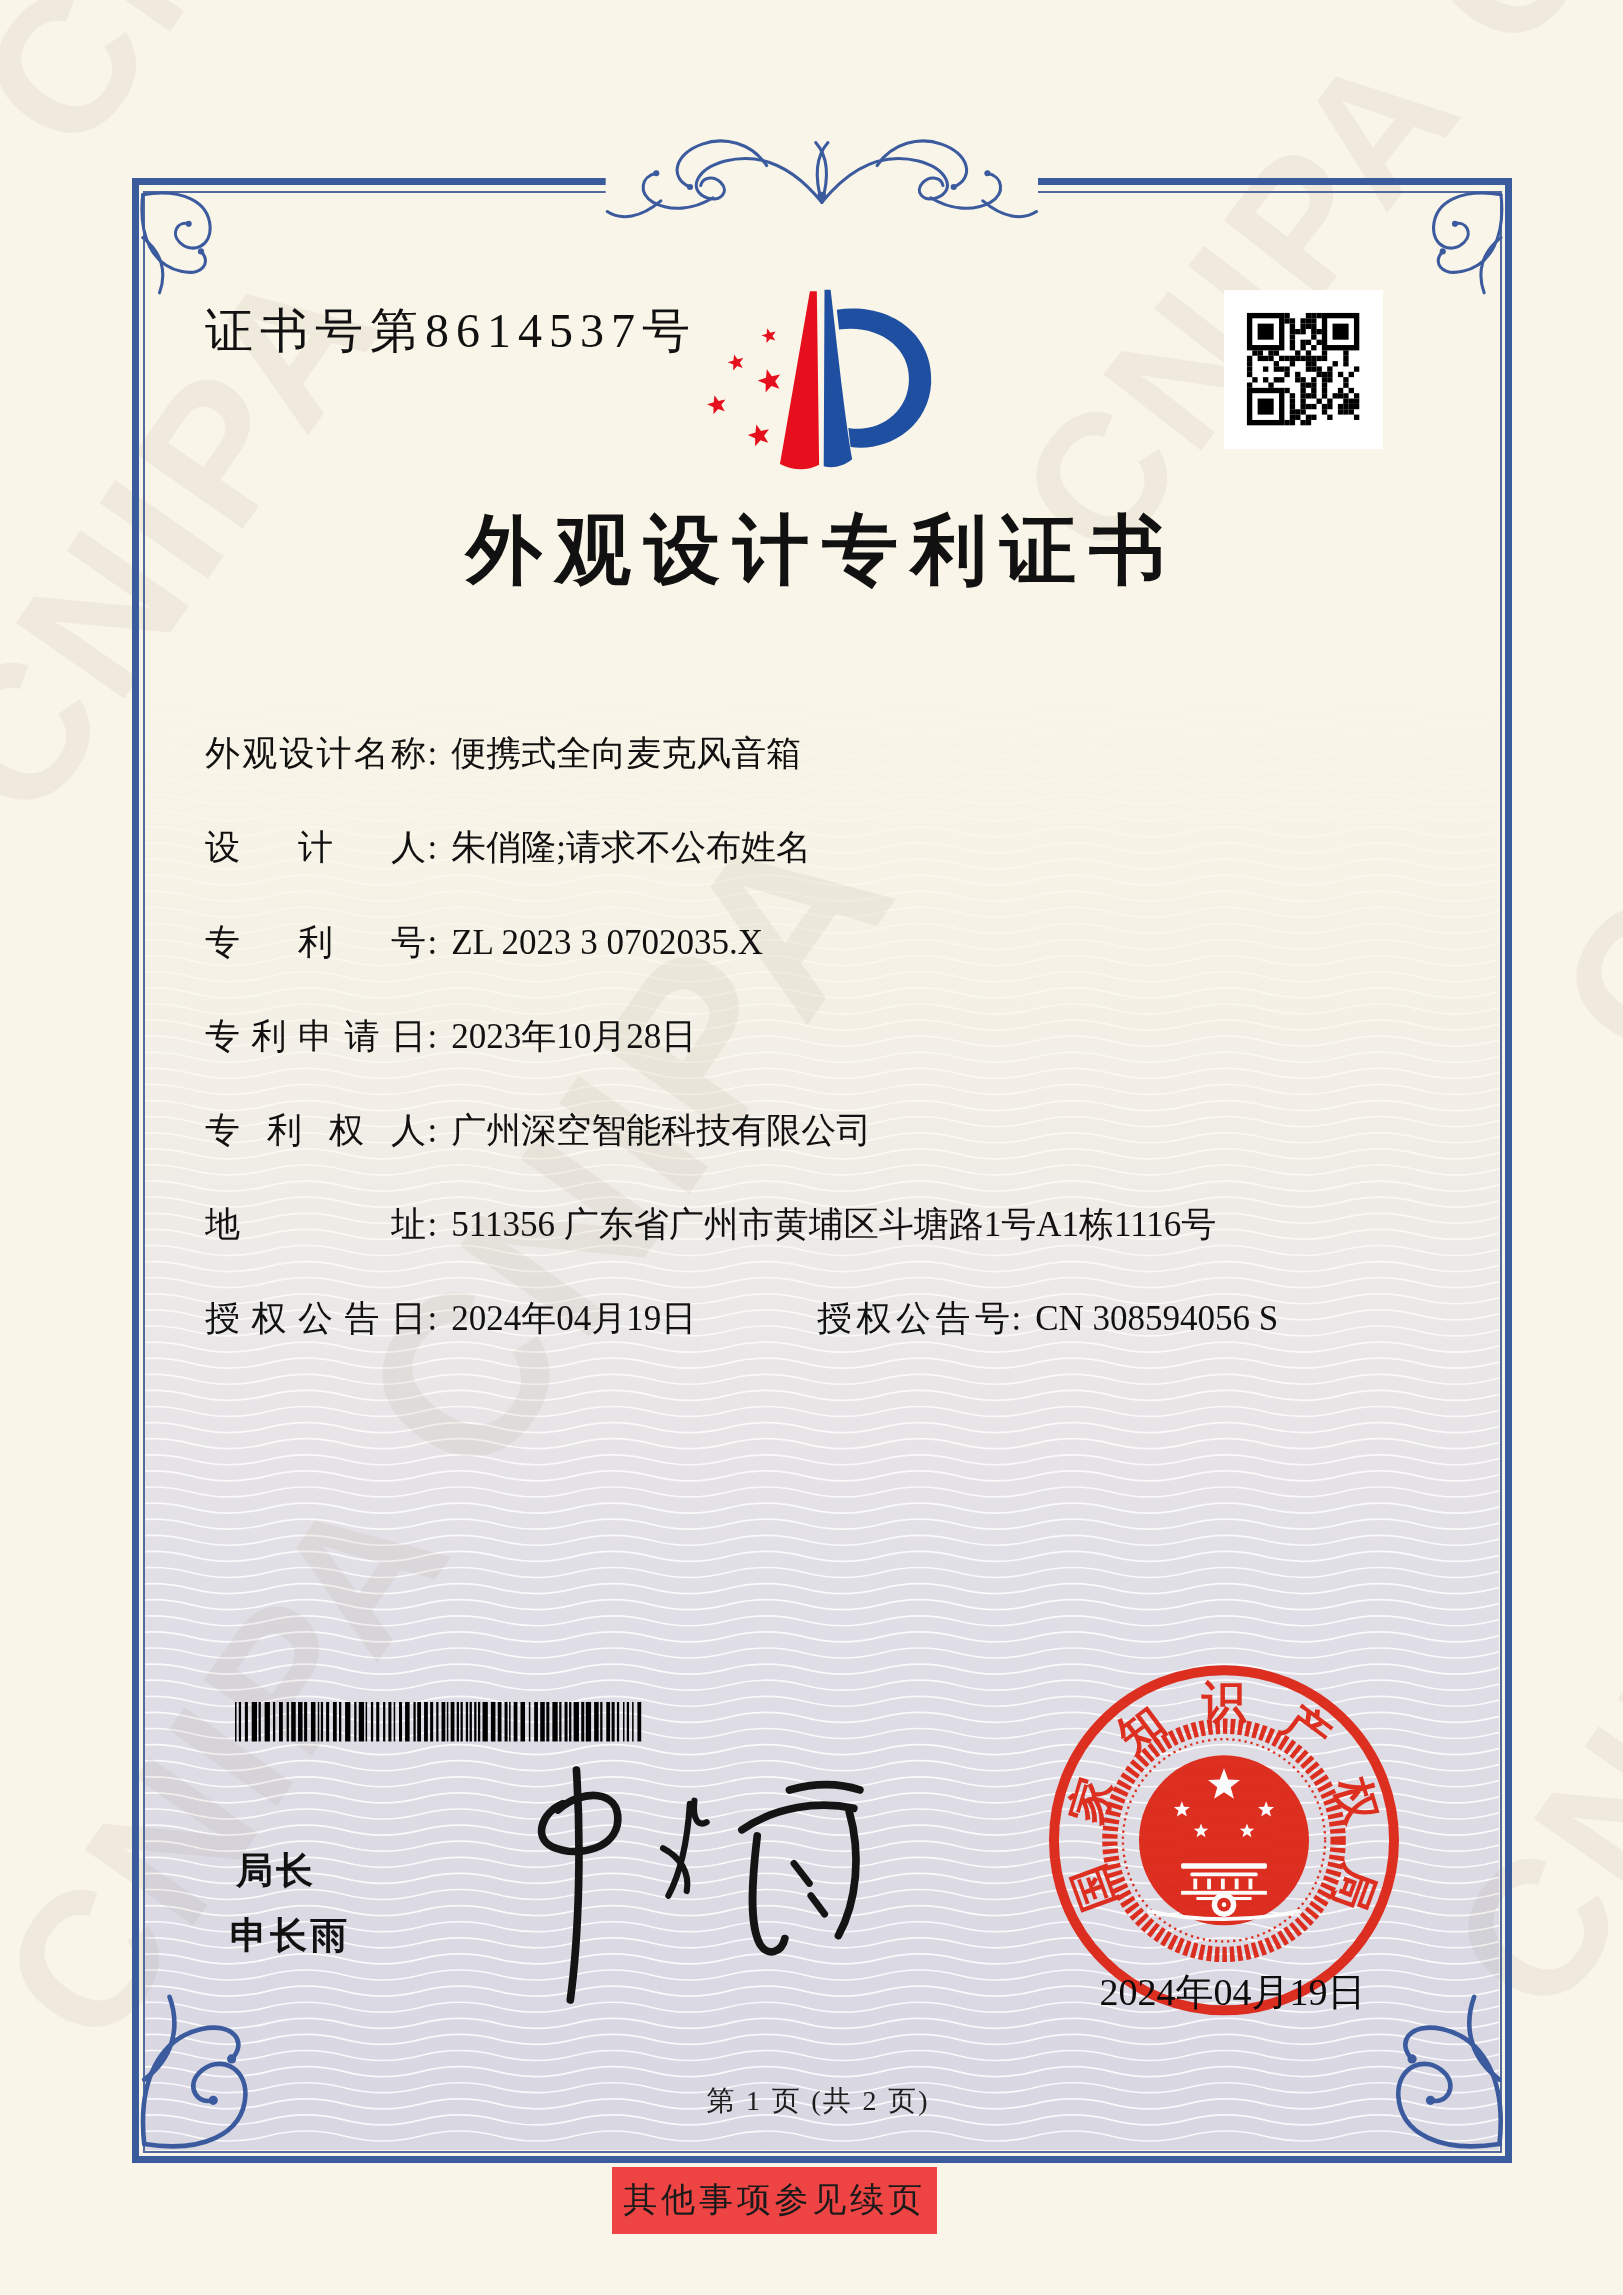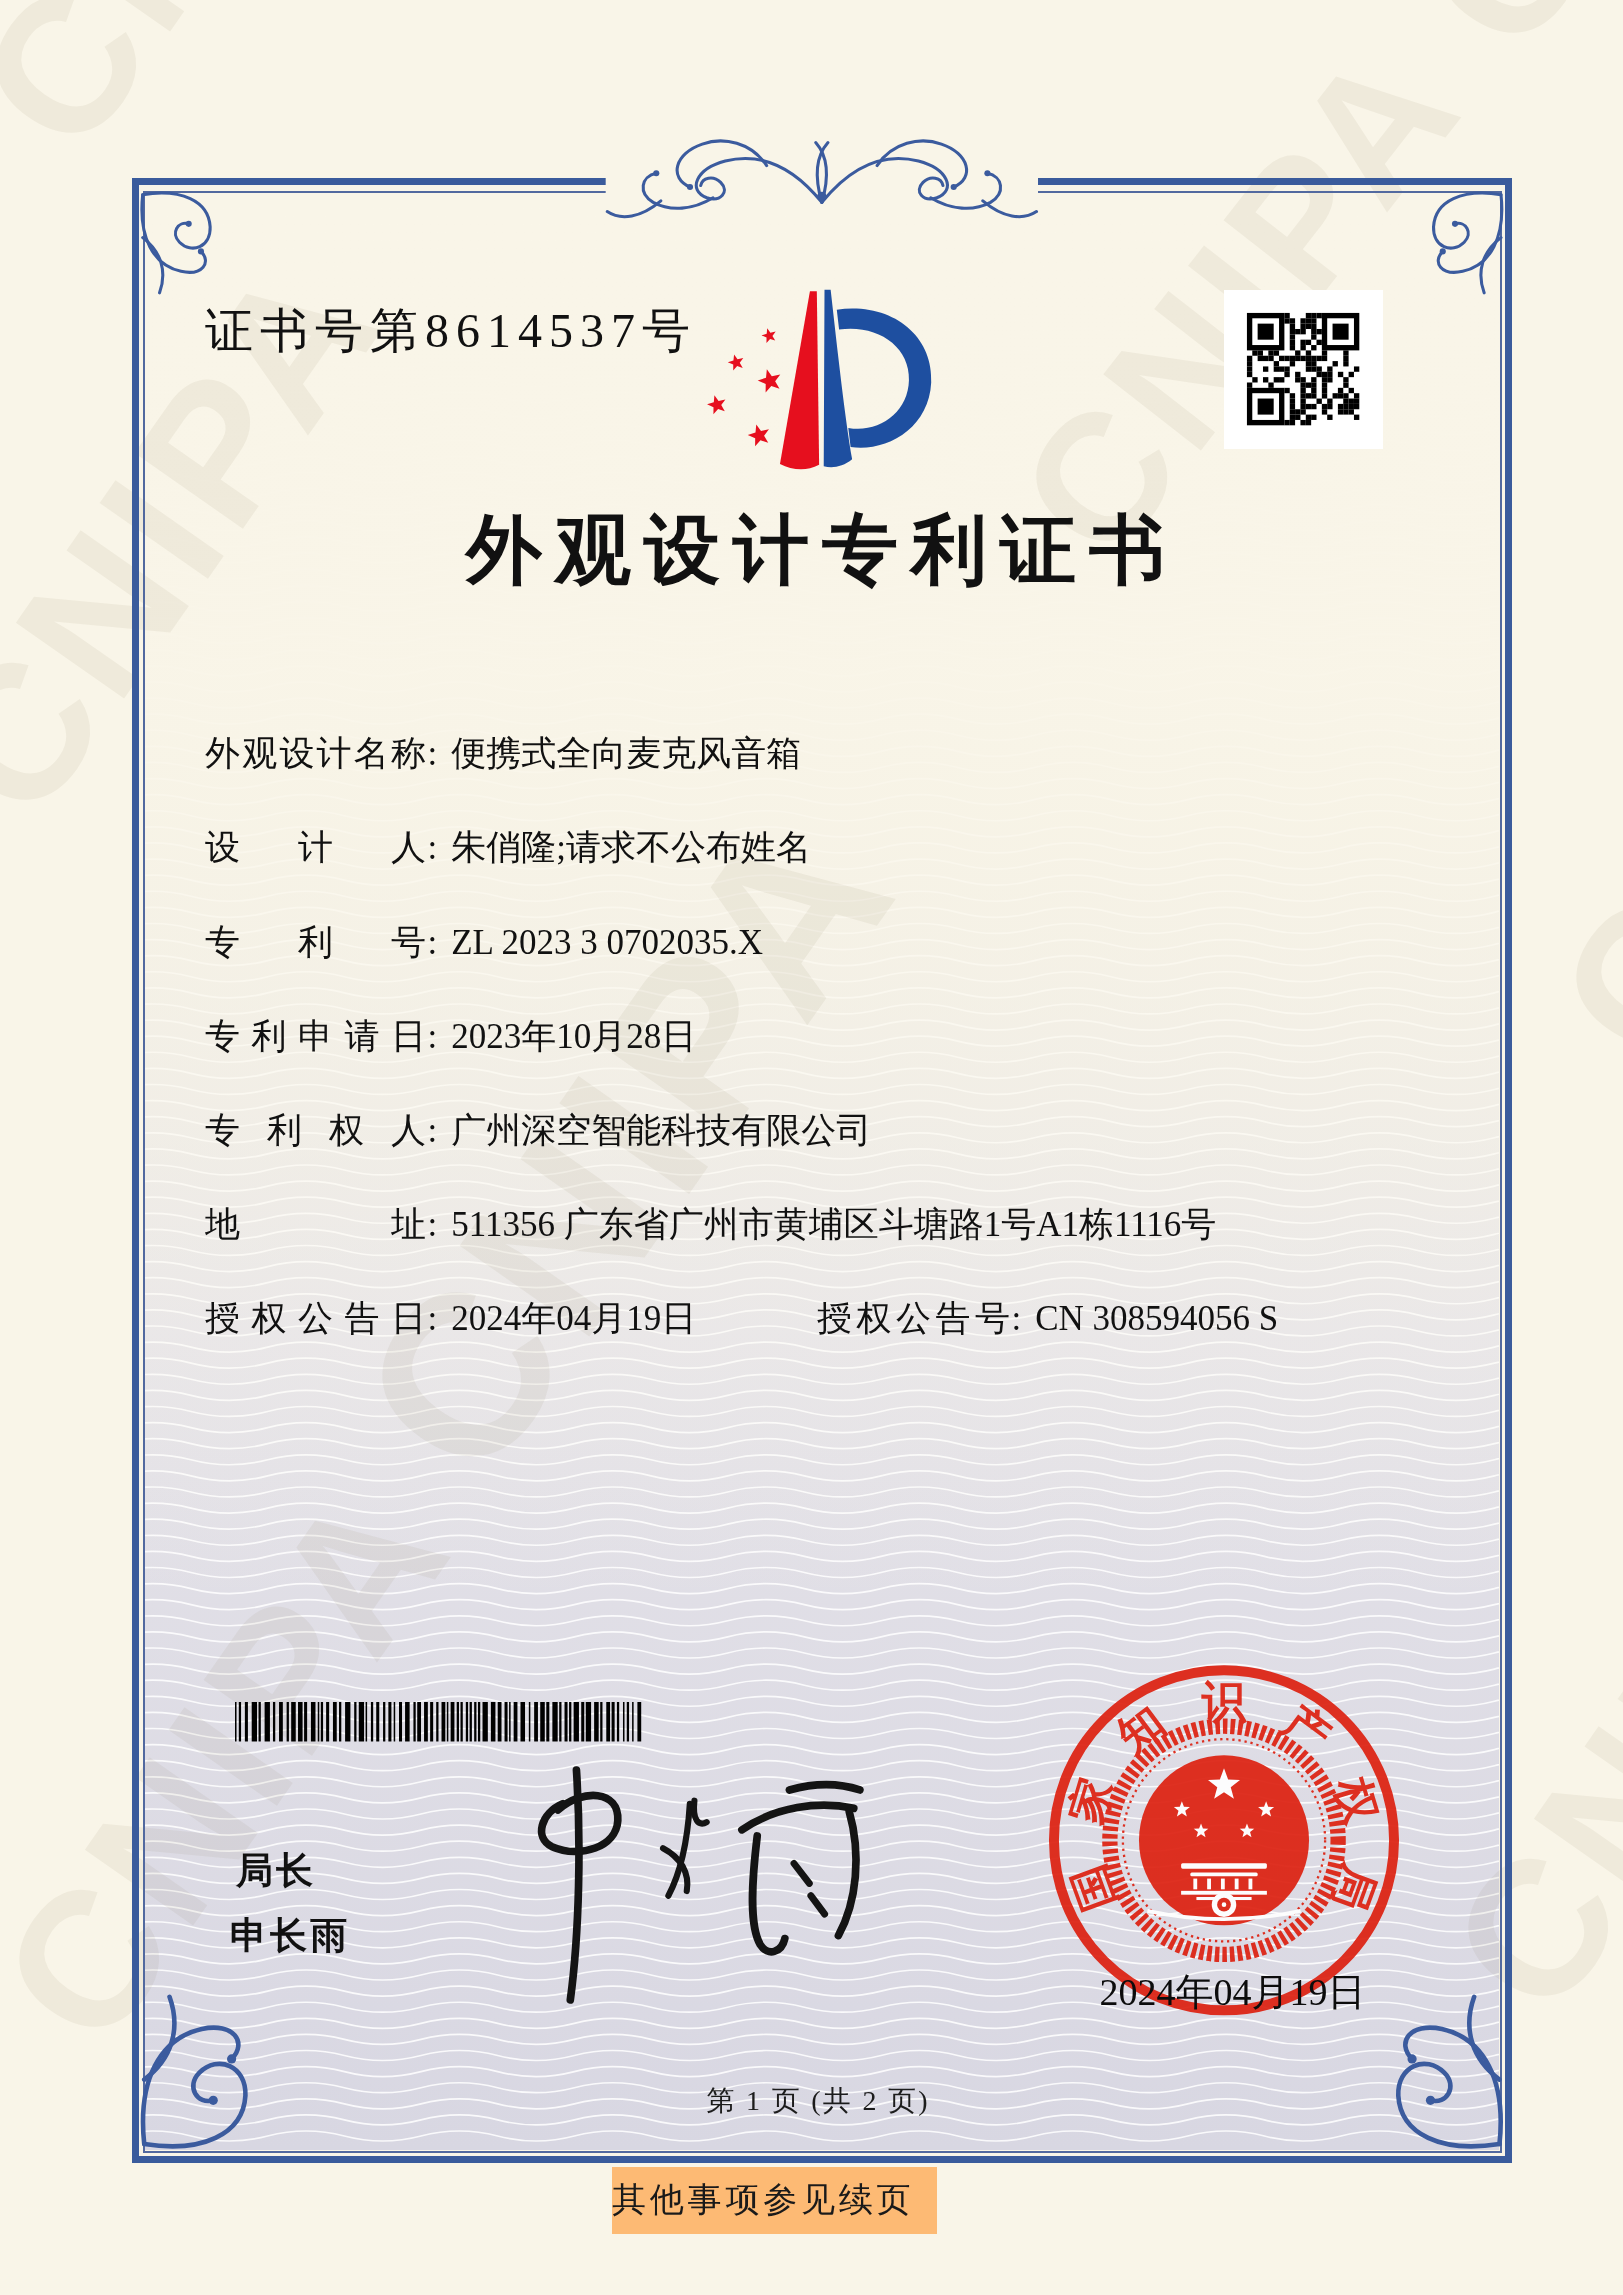--- a/index.html
+++ b/index.html
@@ -33,21 +33,21 @@
   .pair2{position:absolute;left:612px;top:0;white-space:nowrap;}
   .pair2 .lbl2{display:inline-block;width:193px;text-align:justify;text-align-last:justify;vertical-align:bottom;}
   #paras{left:205px;top:1343px;width:1218px;font-size:31px;line-height:56px;text-align:justify;}
   #paras p{margin:0;text-indent:2em;}
   #director-title{left:236px;top:1846px;font-size:37px;font-weight:bold;
     font-family:"Liberation Sans","DejaVu Sans",sans-serif;letter-spacing:3.1px;}
   #director-name{left:230px;top:1911px;font-size:37px;font-weight:bold;
     font-family:Liberation Serif, serif;letter-spacing:3.1px;}
   #seal-date{left:1079px;top:1967px;width:307px;text-align:center;font-size:38px;color:#0c0c0c;}
   #page-footer{left:623px;top:2082px;width:307px;text-align:right;font-size:28px;letter-spacing:2.3px;color:#1c1c1c;}
-  #footer-band{left:612px;top:2167px;width:325px;height:67px;background:#fdba74;text-align:left;}
+  #footer-band{left:612px;top:2167px;width:325px;height:67px;background:#ef4444;text-align:center;}
   #footer-band span{font-size:34px;line-height:66px;letter-spacing:3.8px;color:#1a1a1a;}
 </style>
 </head>
 <body>
 
 <div class="abs" id="inner-bg"></div>
 <svg class="abs" id="waves" width="1354" height="1957" viewBox="0 0 1766 2552">
     <g fill="none" stroke="rgba(255,255,255,0.85)" stroke-width="2.2">
       <path d="M-40 14 q50 -13 100 0 t100 0 t100 0 t100 0 t100 0 t100 0 t100 0 t100 0 t100 0 t100 0 t100 0 t100 0 t100 0 t100 0 t100 0 t100 0 t100 0 t100 0 t100 0 t100 0"></path>
       <path d="M-40 35 q50 -13 100 0 t100 0 t100 0 t100 0 t100 0 t100 0 t100 0 t100 0 t100 0 t100 0 t100 0 t100 0 t100 0 t100 0 t100 0 t100 0 t100 0 t100 0 t100 0 t100 0"></path>

